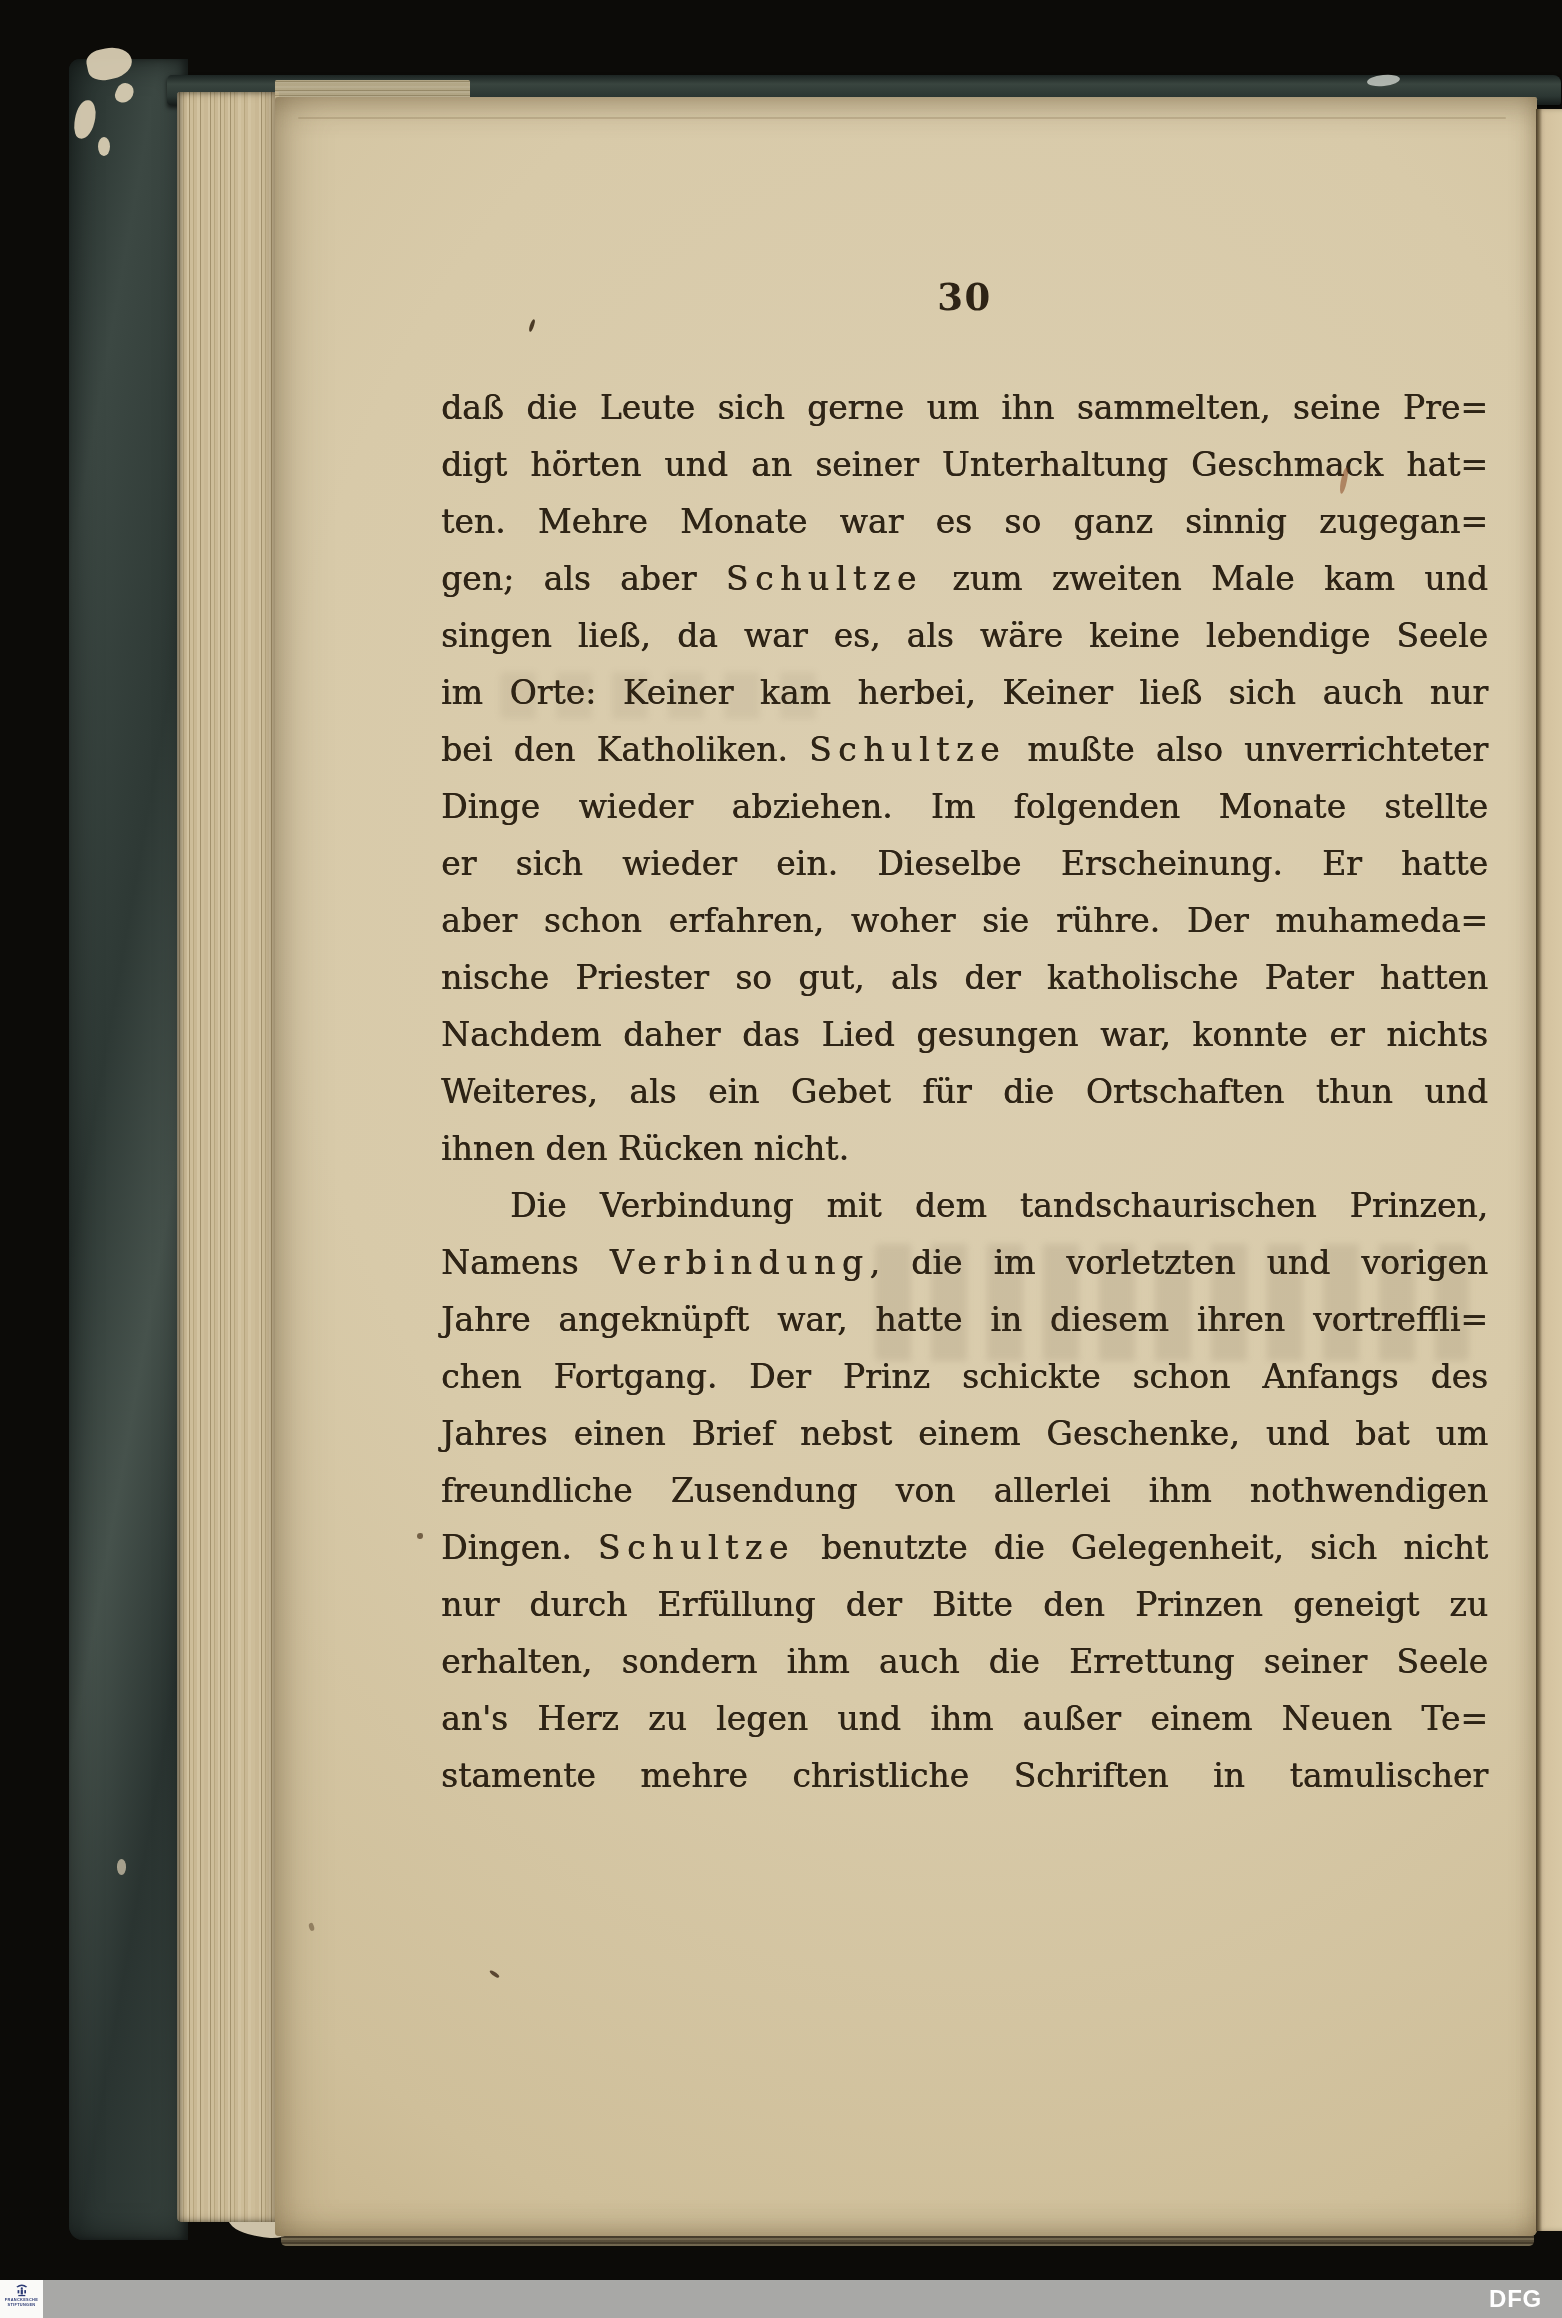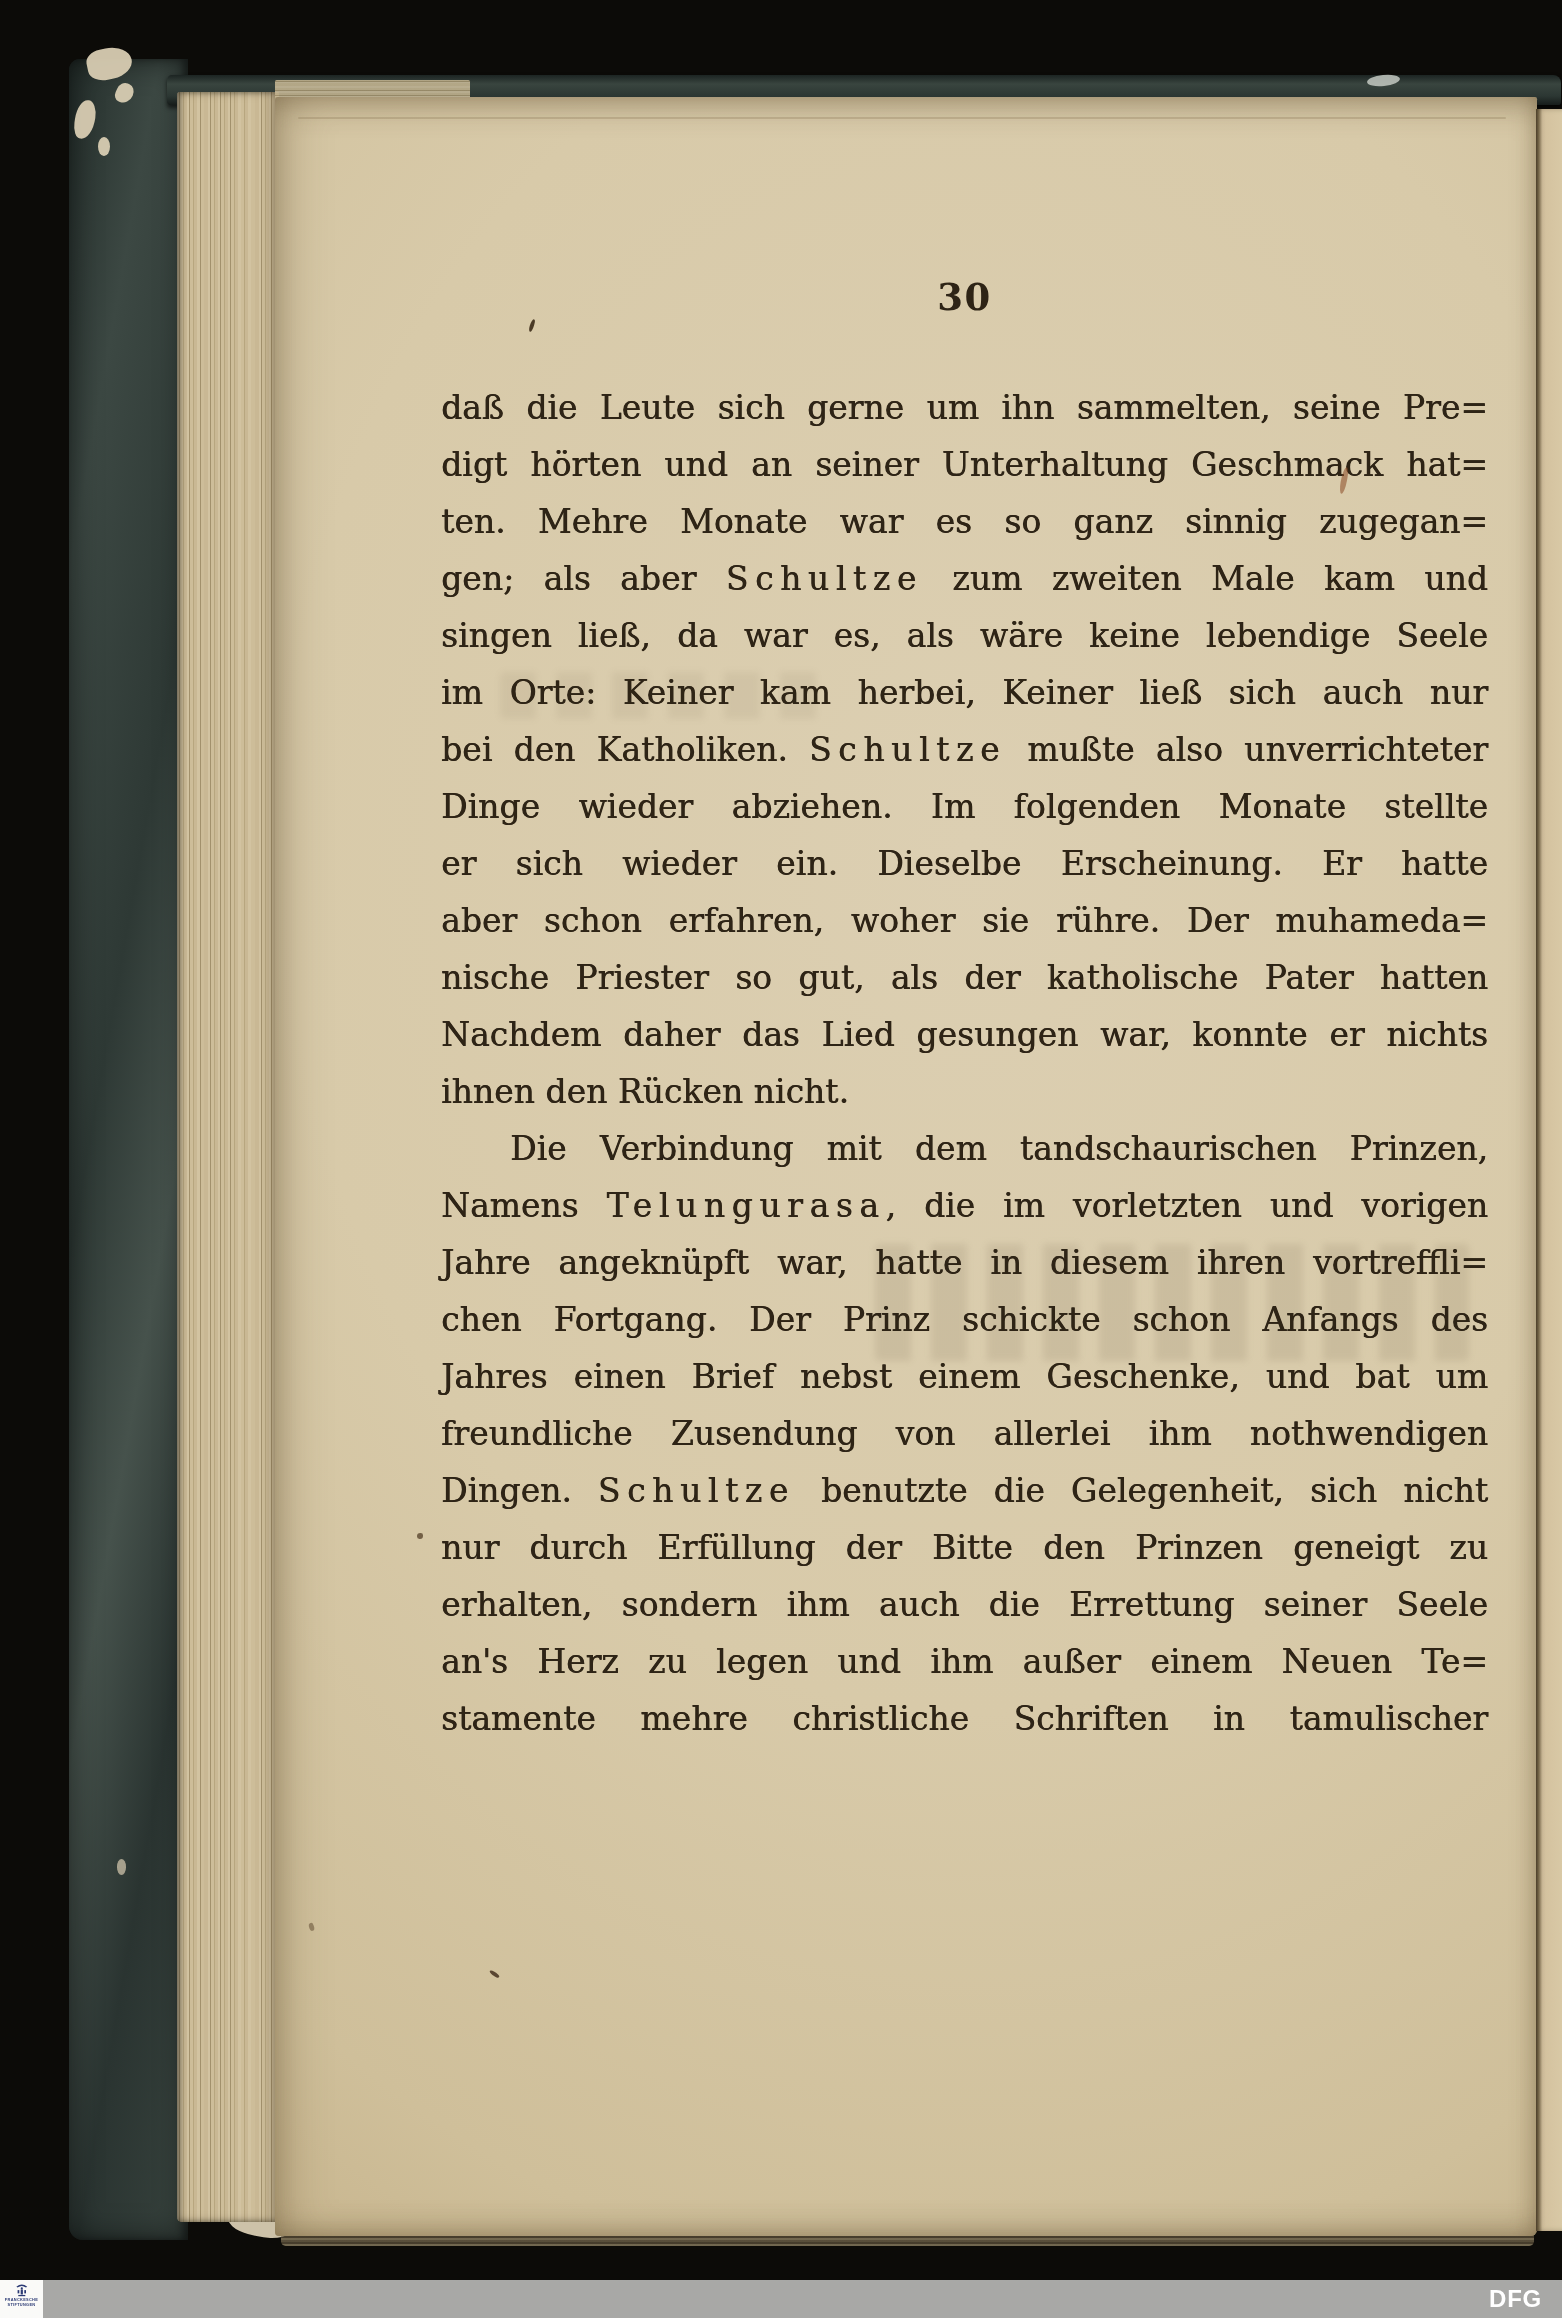--- a/index.html
+++ b/index.html
@@ -141,23 +141,24 @@
       <div class="line"><span>ten. Mehre Monate war es so ganz sinnig zugegan=</span></div>
       <div class="line"><span>gen; als aber </span><span class="sp">Schultze</span><span> zum zweiten Male kam und</span></div>
       <div class="line"><span>singen ließ, da war es, als wäre keine lebendige Seele</span></div>
       <div class="line"><span>im Orte: Keiner kam herbei, Keiner ließ sich auch nur</span></div>
       <div class="line"><span>bei den Katholiken. </span><span class="sp">Schultze</span><span> mußte also unverrichteter</span></div>
       <div class="line"><span>Dinge wieder abziehen. Im folgenden Monate stellte</span></div>
       <div class="line"><span>er sich wieder ein. Dieselbe Erscheinung. Er hatte</span></div>
       <div class="line"><span>aber schon erfahren, woher sie rühre. Der muhameda=</span></div>
       <div class="line"><span>nische Priester so gut, als der katholische Pater hatten</span></div>
       <div class="line"><span>Nachdem daher das Lied gesungen war, konnte er nichts</span></div>
+      <div class="line"><span>Weiteres, als ein Gebet für die Ortschaften thun und</span></div>
       <div class="line endp"><span>ihnen den Rücken nicht.</span></div>
       <div class="line indent"><span>Die Verbindung mit dem tandschaurischen Prinzen,</span></div>
-      <div class="line"><span>Namens </span><span class="sp">Telungurasa</span><span>, die im vorletzten und vorigen</span></div>
+      <div class="line"><span>Namens </span><span class="sp">Verbindung</span><span>, die im vorletzten und vorigen</span></div>
       <div class="line"><span>Jahre angeknüpft war, hatte in diesem ihren vortreffli=</span></div>
       <div class="line"><span>chen Fortgang. Der Prinz schickte schon Anfangs des</span></div>
       <div class="line"><span>Jahres einen Brief nebst einem Geschenke, und bat um</span></div>
       <div class="line"><span>freundliche Zusendung von allerlei ihm nothwendigen</span></div>
       <div class="line"><span>Dingen. </span><span class="sp">Schultze</span><span> benutzte die Gelegenheit, sich nicht</span></div>
       <div class="line"><span>nur durch Erfüllung der Bitte den Prinzen geneigt zu</span></div>
       <div class="line"><span>erhalten, sondern ihm auch die Errettung seiner Seele</span></div>
       <div class="line"><span>an's Herz zu legen und ihm außer einem Neuen Te=</span></div>
       <div class="line"><span>stamente mehre christliche Schriften in tamulischer</span></div>
     </div>

